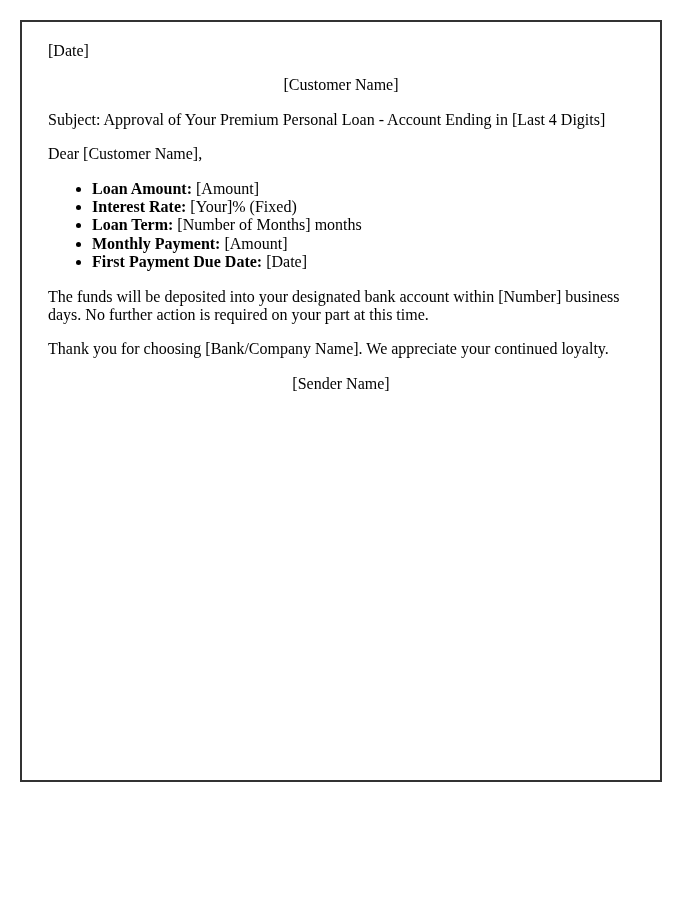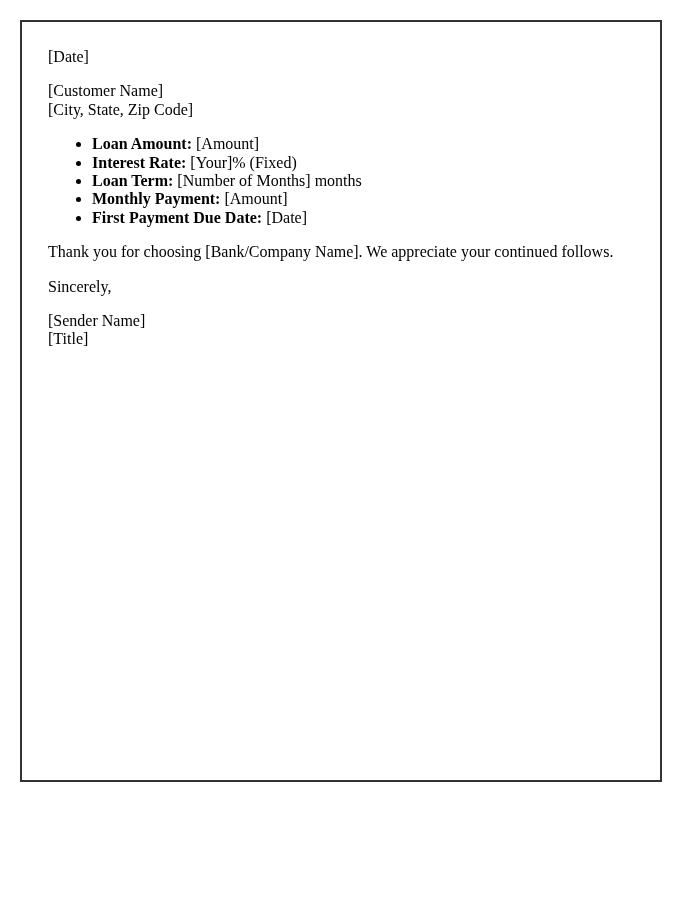--- a/index.html
+++ b/index.html
@@ -17,29 +17,30 @@
   }
   .page {
     position: absolute;
     left: 20px;
     top: 20px;
     width: 642px;
     height: 762px;
     box-sizing: border-box;
     border: 2px solid #333333;
     background: #ffffff;
-    padding: 10px 26px;
+    padding: 4px 26px;
     overflow: hidden;
   }
   .para {
     margin: 16px 0;
     line-height: 1.15;
   }
   .line {
     line-height: 1.15;
+    text-align: center;
   }
   ul.loan-list {
     margin: 0 0;
     padding-left: 44px;
     list-style-type: disc;
   }
   ul.loan-list li {
     line-height: 1.15;
     margin: 0;
   }
@@ -49,24 +50,25 @@
 </style>
 </head>
 <body>
 
 <div class="page">
 
   <p class="para">[Date]</p>
 
   <div class="para">
     <div class="line">[Customer Name]</div>
-    <div class="line">[City, State, Zip Code]</div>
   </div>
 
+  <p class="para">Subject: Approval of Your Premium Personal Loan - Account Ending in [Last 4 Digits]</p>
 
+  <p class="para">Dear [Customer Name],</p>
 
 
 
   <ul class="loan-list">
     <li>
       <strong>Loan Amount:</strong><span> [Amount]</span>
     </li>
     <li>
       <strong>Interest Rate:</strong><span> [Your]% (Fixed)</span>
     </li>
@@ -74,24 +76,23 @@
       <strong>Loan Term:</strong><span> [Number of Months] months</span>
     </li>
     <li>
       <strong>Monthly Payment:</strong><span> [Amount]</span>
     </li>
     <li>
       <strong>First Payment Due Date:</strong><span> [Date]</span>
     </li>
   </ul>
 
+  <p class="para">The funds will be deposited into your designated bank account within [Number] business days. No further action is required on your part at this time.</p>
 
 
-  <p class="para">Thank you for choosing [Bank/Company Name]. We appreciate your continued follows.</p>
+  <p class="para">Thank you for choosing [Bank/Company Name]. We appreciate your continued loyalty.</p>
 
-  <p class="para">Sincerely,</p>
 
   <div class="para">
     <div class="line">[Sender Name]</div>
-    <div class="line">[Title]</div>
   </div>
 
 </div>
 
 </body></html>

